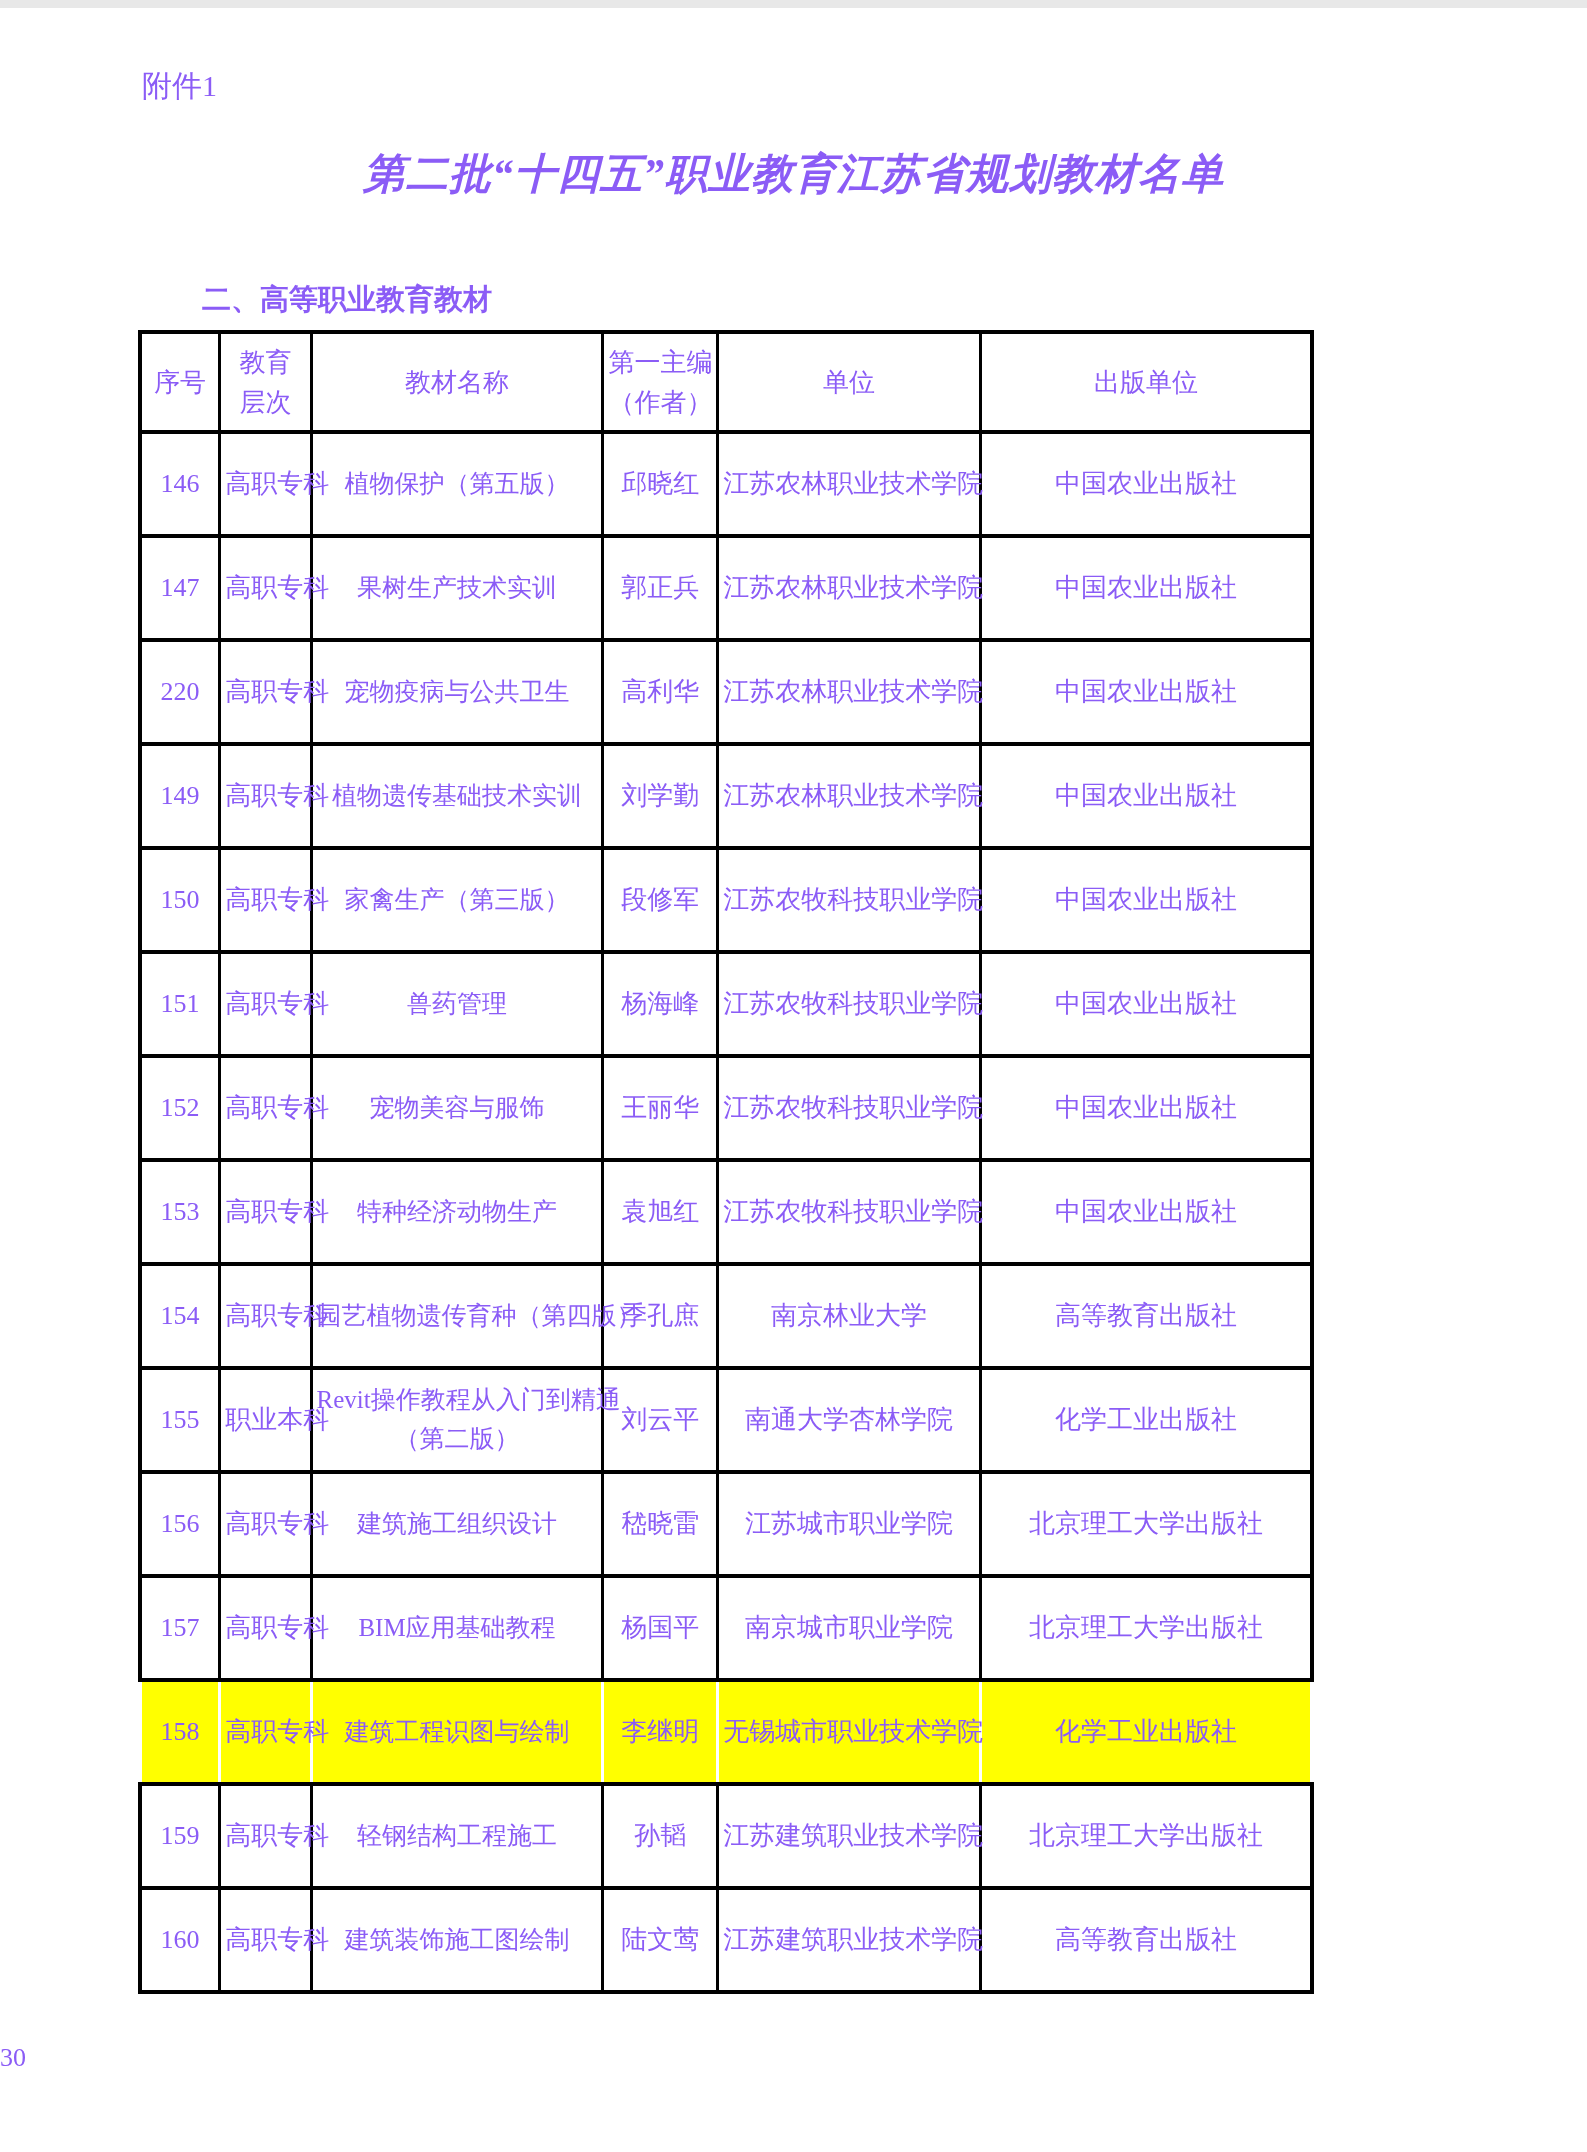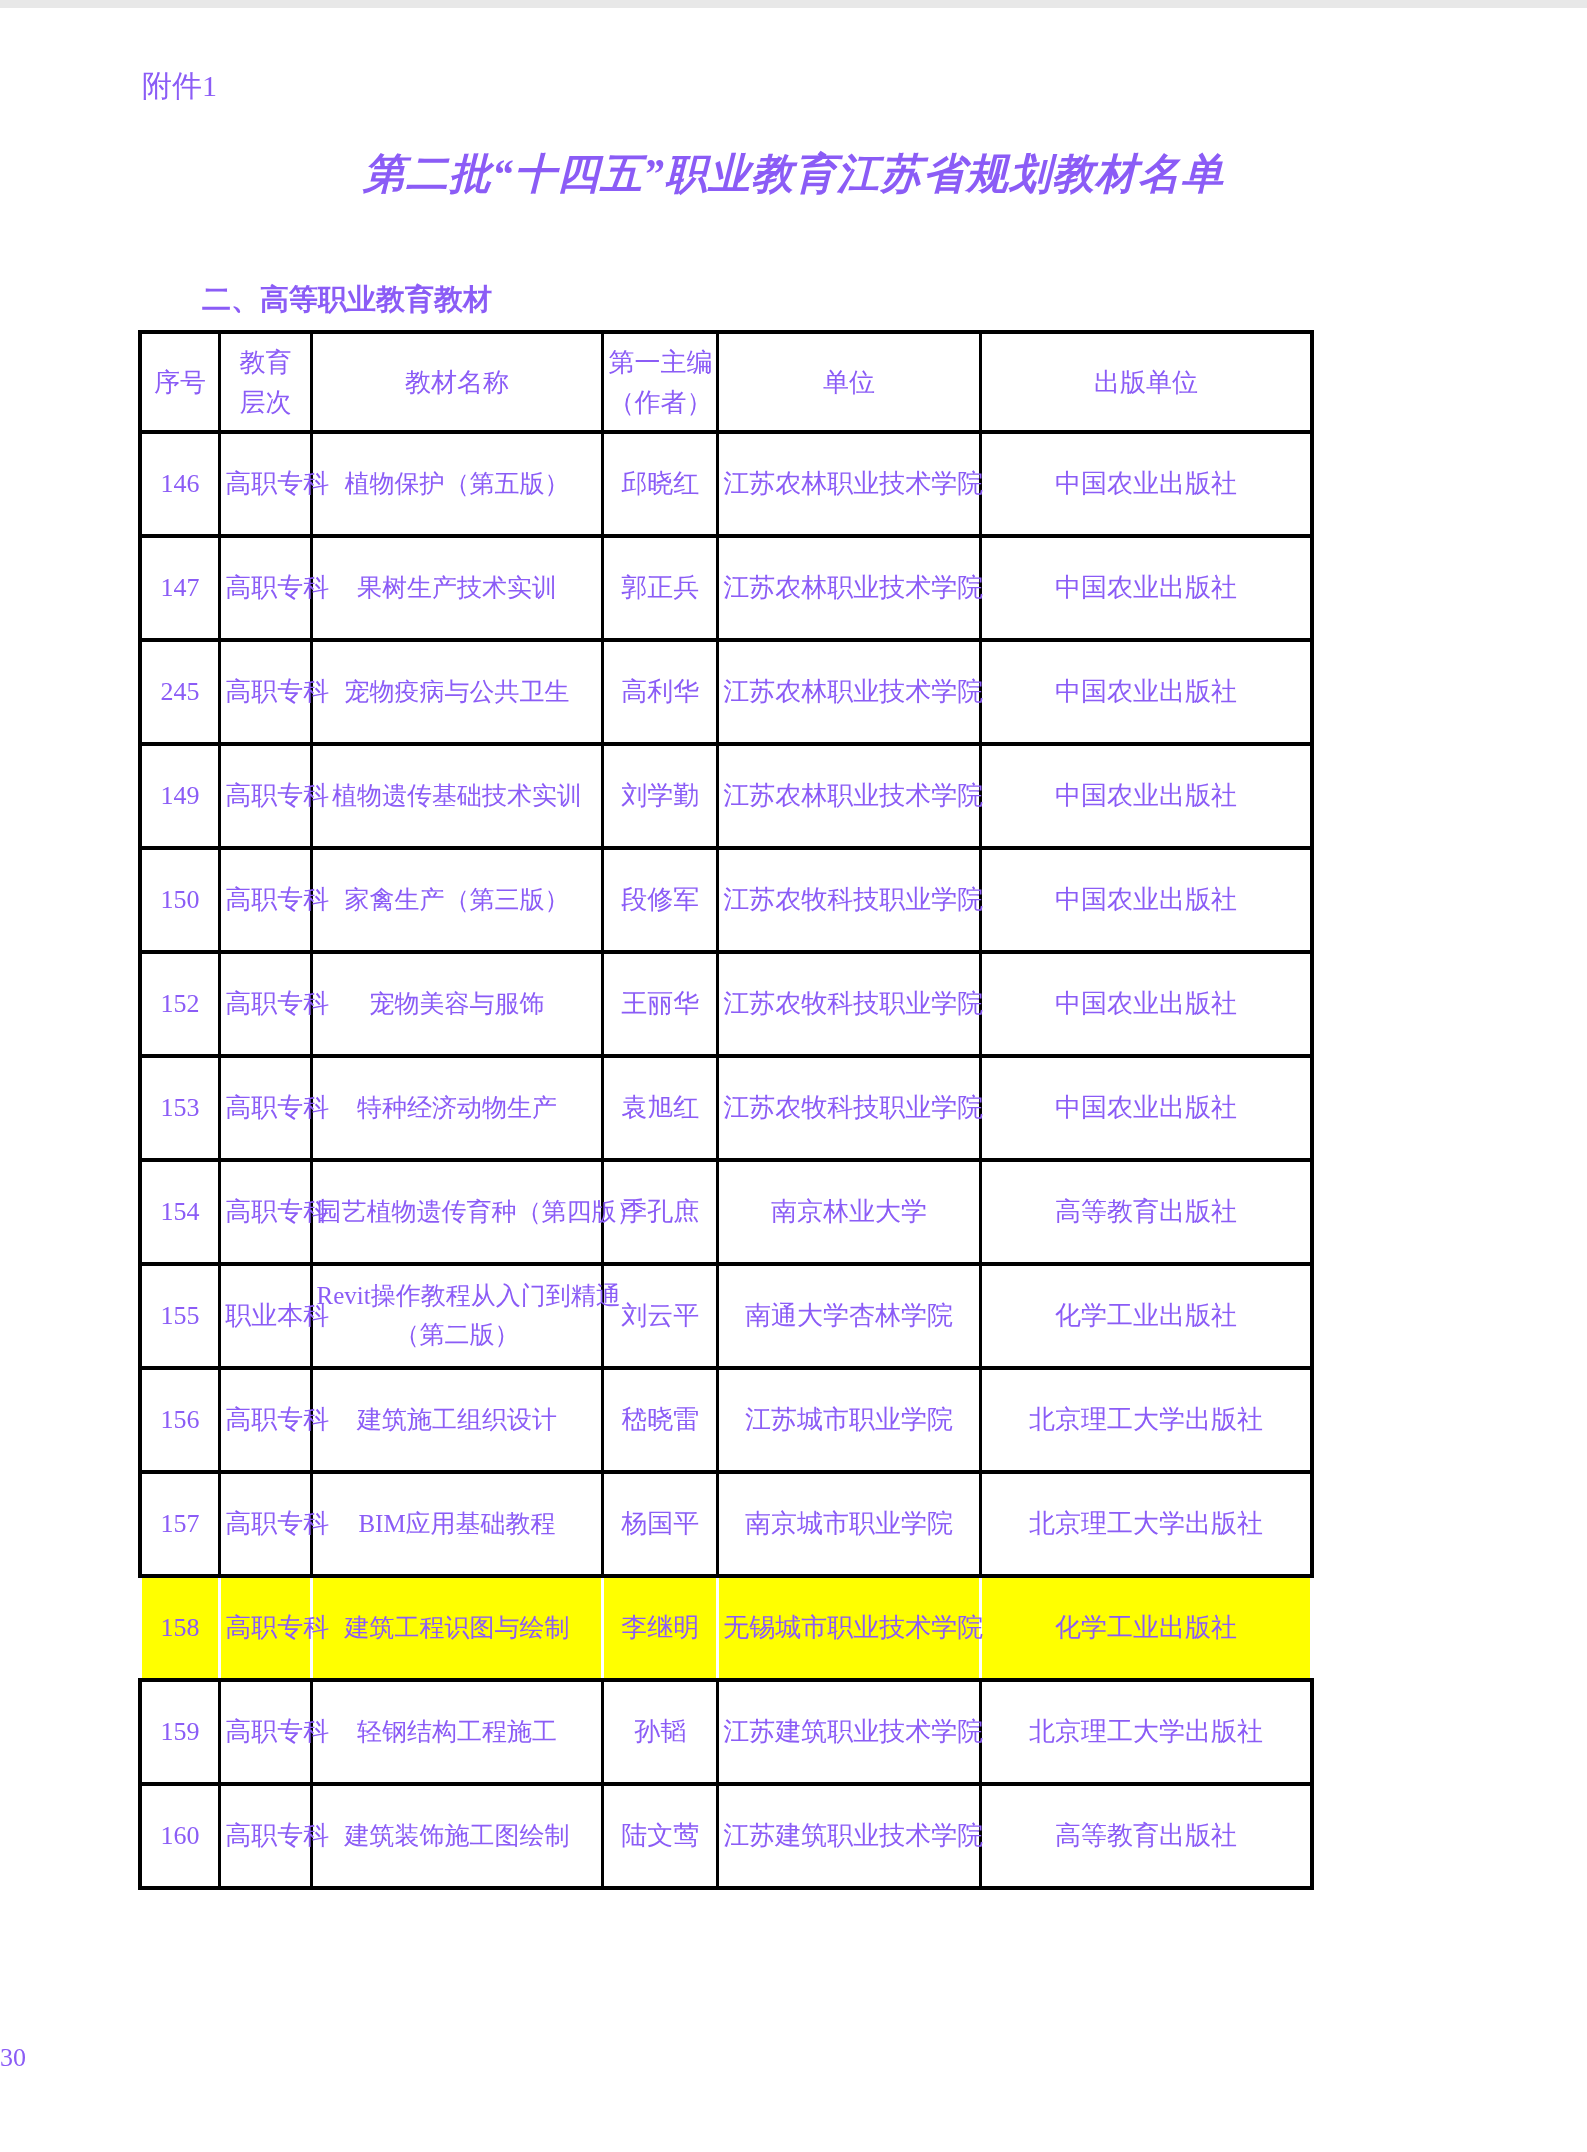--- a/index.html
+++ b/index.html
@@ -114,40 +114,48 @@
       </tr>
         <tr>
         <td class="cell-no">147</td>
         <td class="cell-level">高职专科</td>
         <td class="cell-title">果树生产技术实训</td>
         <td class="cell-editor">郭正兵</td>
         <td class="cell-org">江苏农林职业技术学院</td>
         <td class="cell-pub">中国农业出版社</td>
       </tr>
         <tr>
-        <td class="cell-no">245</td>
+        <td class="cell-no">220</td>
         <td class="cell-level">高职专科</td>
         <td class="cell-title">宠物疫病与公共卫生</td>
         <td class="cell-editor">高利华</td>
         <td class="cell-org">江苏农林职业技术学院</td>
         <td class="cell-pub">中国农业出版社</td>
       </tr>
         <tr>
         <td class="cell-no">149</td>
         <td class="cell-level">高职专科</td>
         <td class="cell-title">植物遗传基础技术实训</td>
         <td class="cell-editor">刘学勤</td>
         <td class="cell-org">江苏农林职业技术学院</td>
         <td class="cell-pub">中国农业出版社</td>
       </tr>
         <tr>
         <td class="cell-no">150</td>
         <td class="cell-level">高职专科</td>
         <td class="cell-title">家禽生产（第三版）</td>
         <td class="cell-editor">段修军</td>
+        <td class="cell-org">江苏农牧科技职业学院</td>
+        <td class="cell-pub">中国农业出版社</td>
+      </tr>
+        <tr>
+        <td class="cell-no">151</td>
+        <td class="cell-level">高职专科</td>
+        <td class="cell-title">兽药管理</td>
+        <td class="cell-editor">杨海峰</td>
         <td class="cell-org">江苏农牧科技职业学院</td>
         <td class="cell-pub">中国农业出版社</td>
       </tr>
         <tr>
         <td class="cell-no">152</td>
         <td class="cell-level">高职专科</td>
         <td class="cell-title">宠物美容与服饰</td>
         <td class="cell-editor">王丽华</td>
         <td class="cell-org">江苏农牧科技职业学院</td>
         <td class="cell-pub">中国农业出版社</td>

